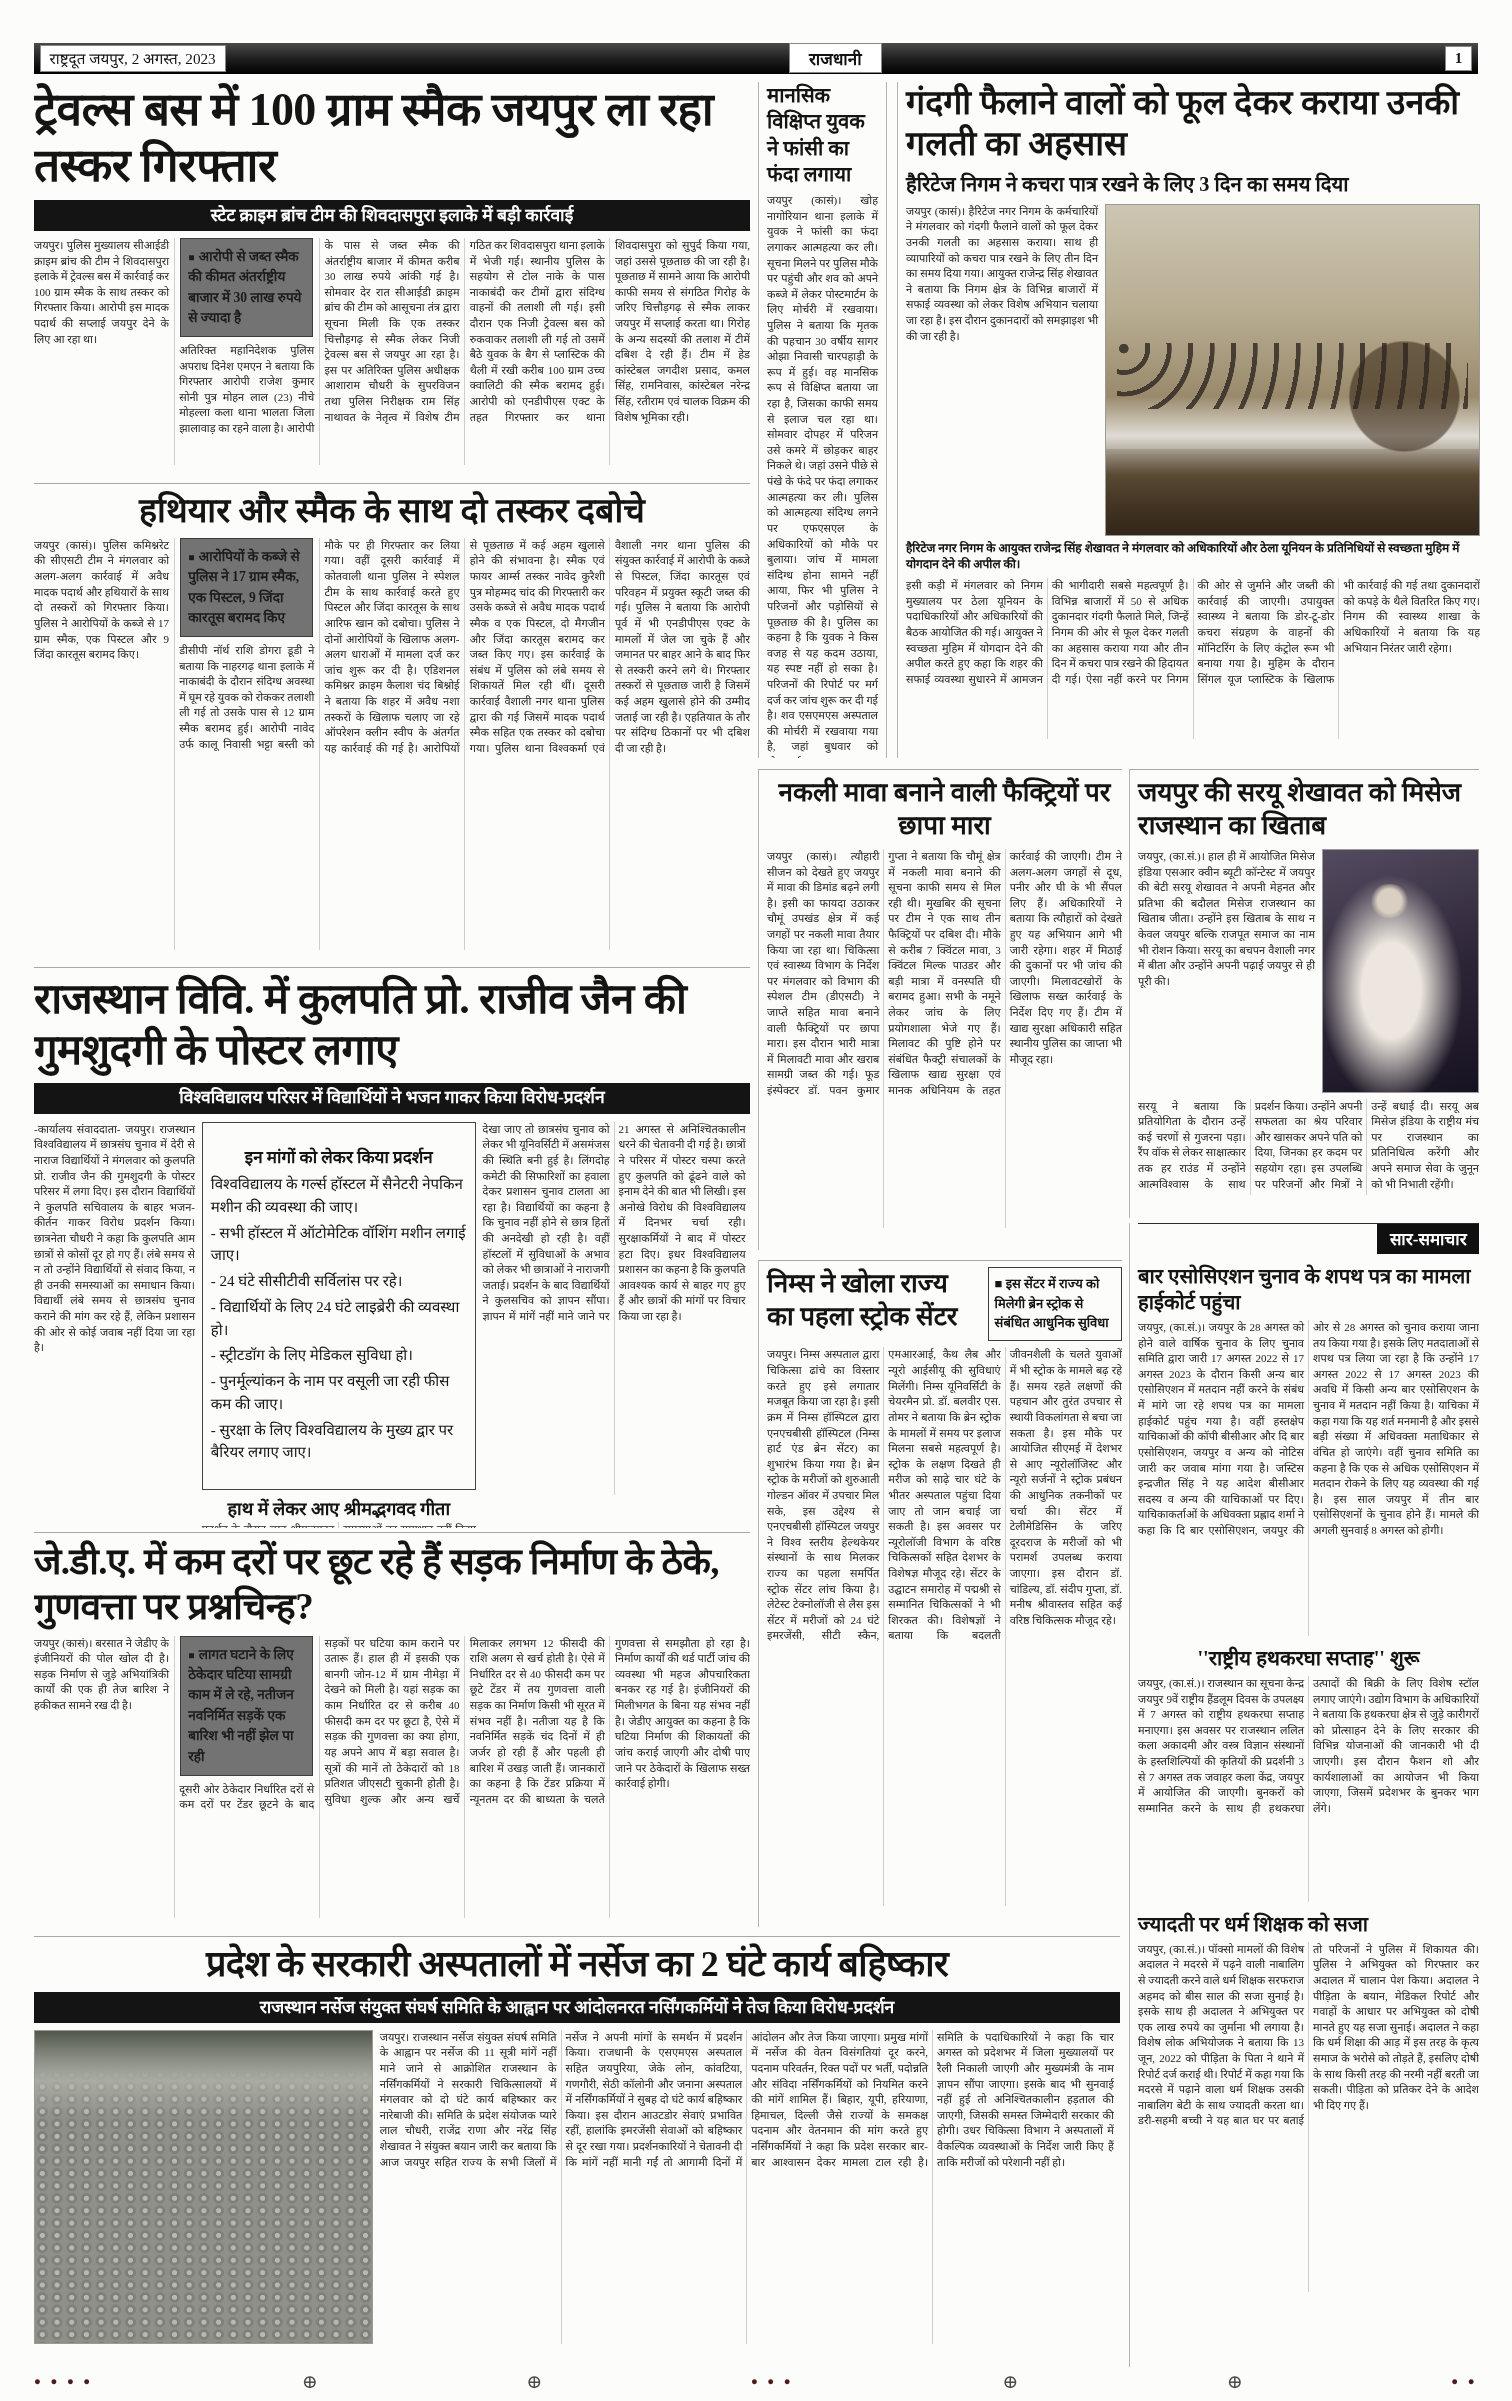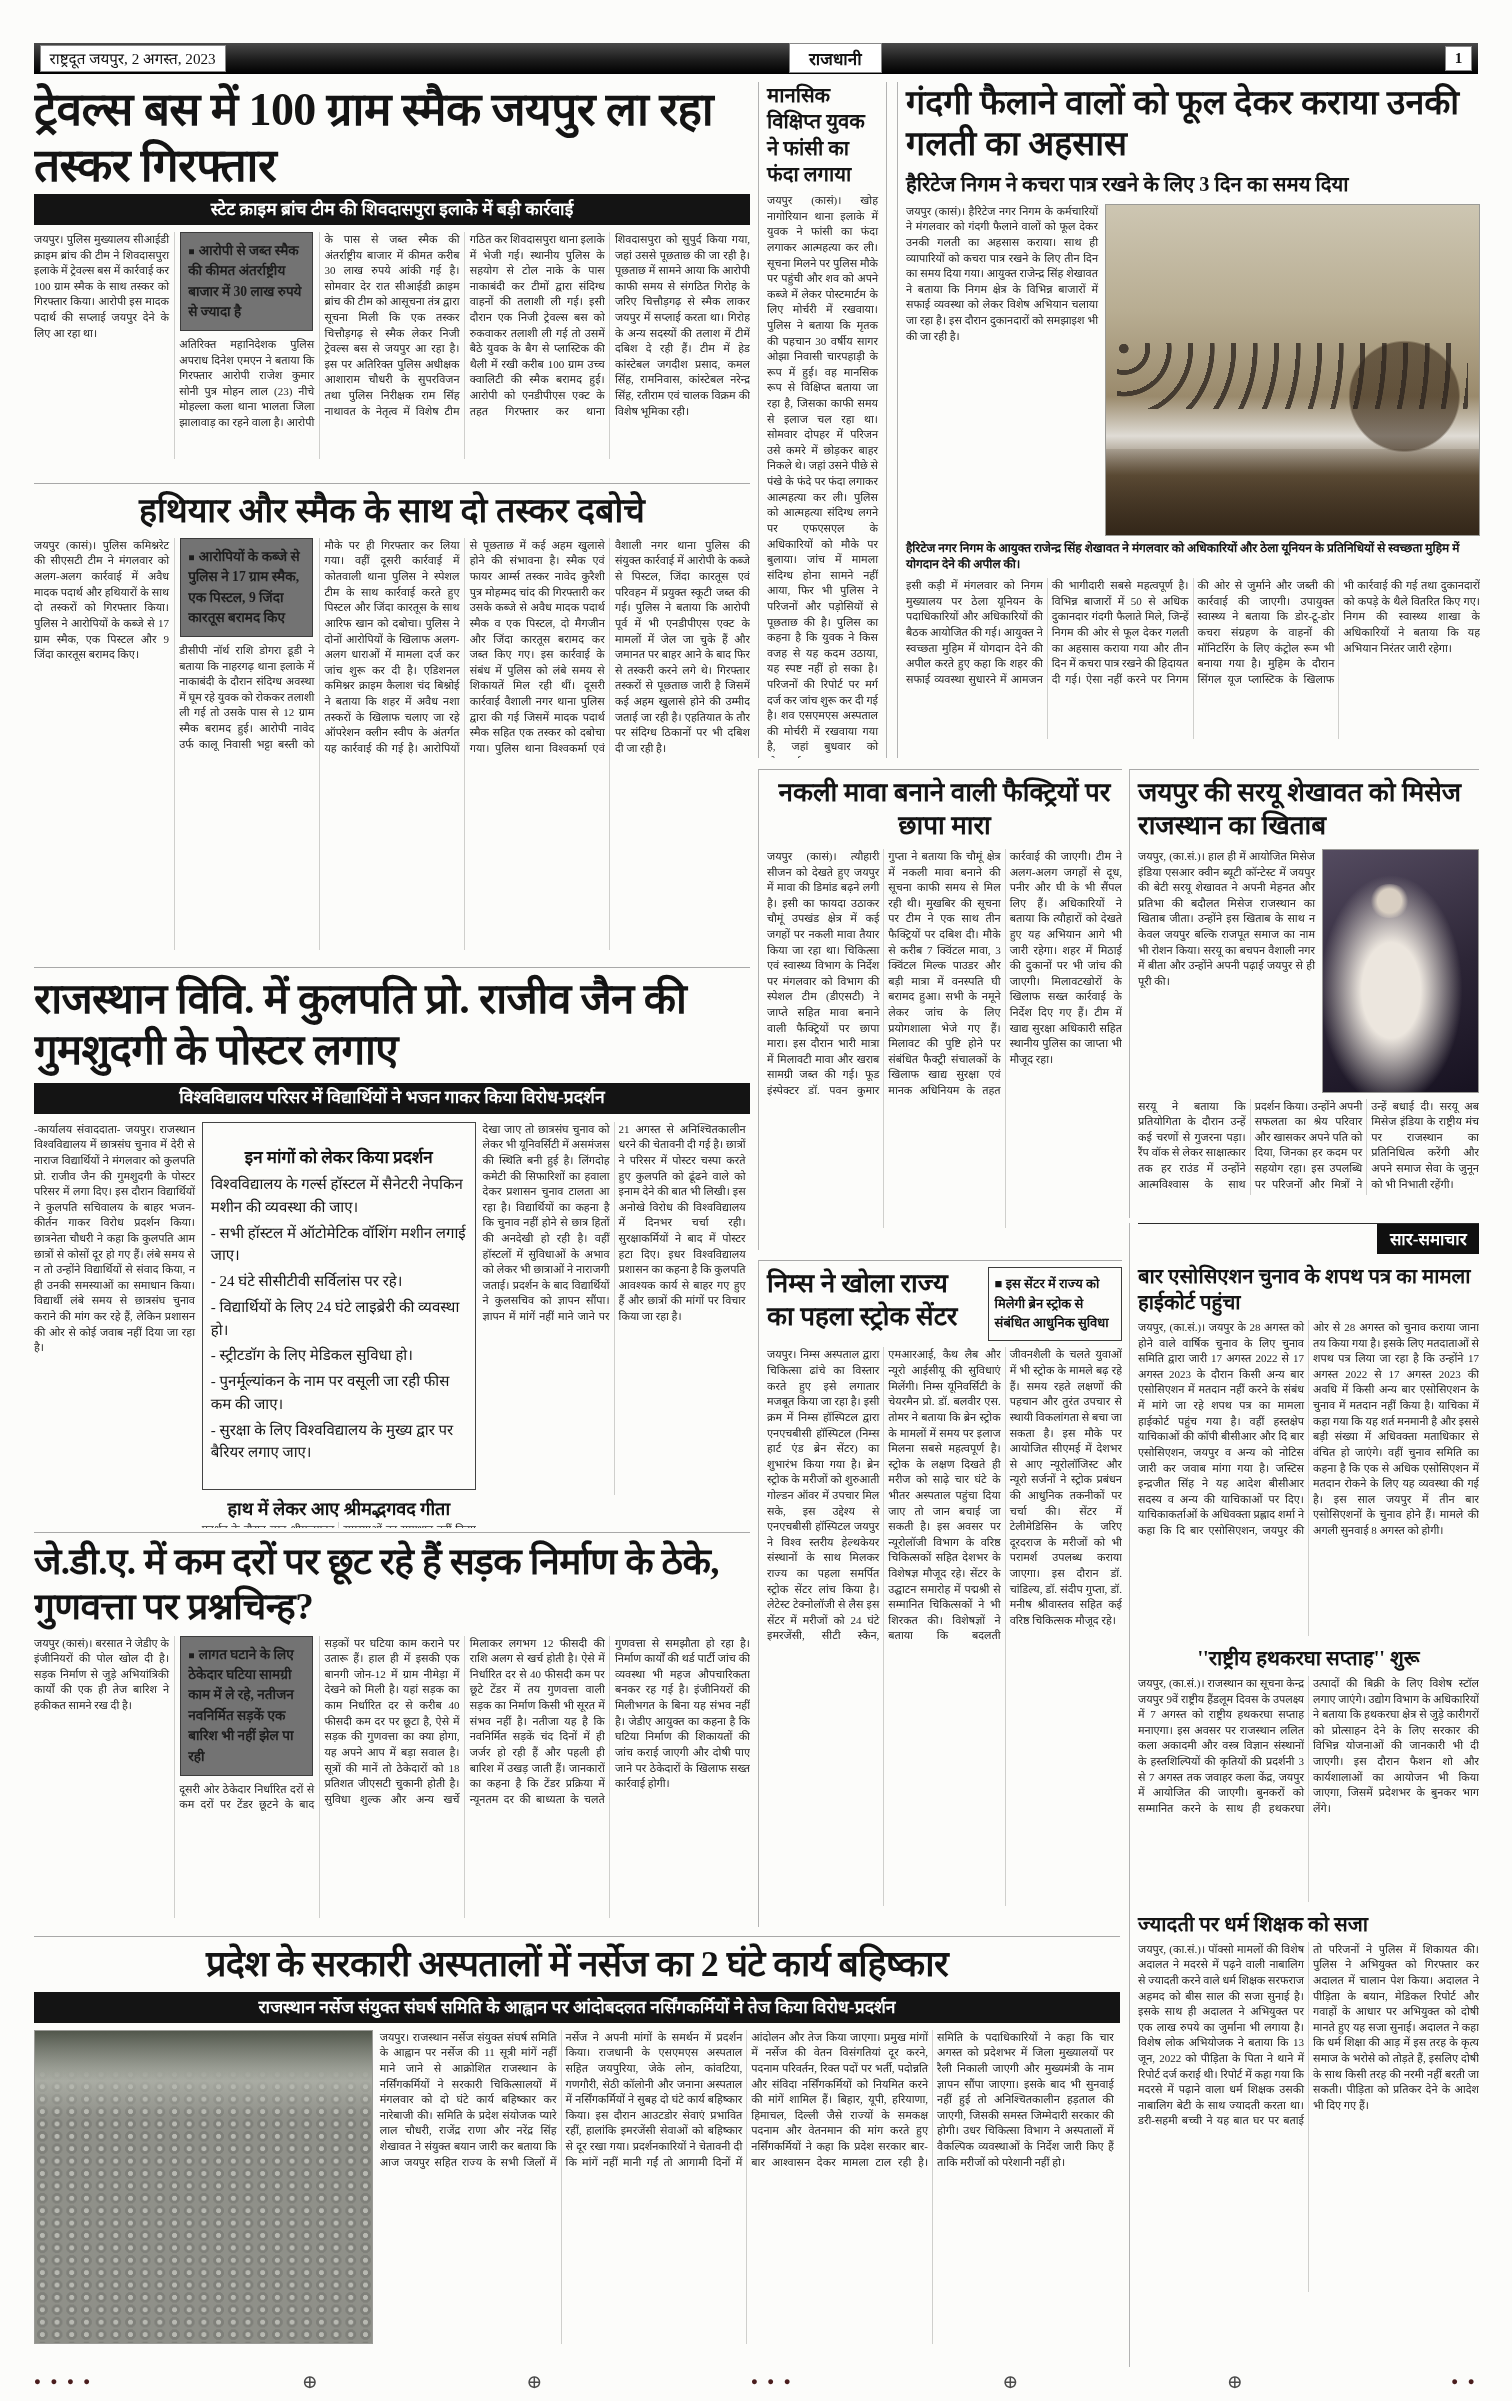--- a/index.html
+++ b/index.html
@@ -97,21 +97,21 @@
 <div class="page">
 
   <header class="topbar">
     <span class="mast-box">राष्ट्रदूत जयपुर, 2 अगस्त, 2023</span>
     <span class="mast-box center">राजधानी</span>
     <span class="mast-box pageno">1</span>
   </header>
 
   <section class="art" style="left:34px; top:82px; width:716px; height:396px;">
     <h1 class="hl-xl">ट्रेवल्स बस में 100 ग्राम स्मैक जयपुर ला रहा तस्कर गिरफ्तार</h1>
-    <div class="kicker" style="margin-top:0;">स्टेट क्राइम ब्रांच टीम की शिवदासपुरा इलाके में बड़ी कार्रवाई</div>
+    <div class="kicker" style="margin-top:6px;">स्टेट क्राइम ब्रांच टीम की शिवदासपुरा इलाके में बड़ी कार्रवाई</div>
     <div class="body-text cols-5" style="margin-top:6.8px; height:227px;">
       <p>जयपुर। पुलिस मुख्यालय सीआईडी क्राइम ब्रांच की टीम ने शिवदासपुरा इलाके में ट्रेवल्स बस में कार्रवाई कर 100 ग्राम स्मैक के साथ तस्कर को गिरफ्तार किया। आरोपी इस मादक पदार्थ की सप्लाई जयपुर देने के लिए आ रहा था।</p>
       <aside class="pullquote"><span class="sq">■</span><span>आरोपी से जब्त स्मैक की कीमत अंतर्राष्ट्रीय बाजार में 30 लाख रुपये से ज्यादा है</span></aside>
       <p>अतिरिक्त महानिदेशक पुलिस अपराध दिनेश एमएन ने बताया कि गिरफ्तार आरोपी राजेश कुमार सोनी पुत्र मोहन लाल (23) नीचे मोहल्ला कला थाना भालता जिला झालावाड़ का रहने वाला है। आरोपी के पास से जब्त स्मैक की अंतर्राष्ट्रीय बाजार में कीमत करीब 30 लाख रुपये आंकी गई है। सोमवार देर रात सीआईडी क्राइम ब्रांच की टीम को आसूचना तंत्र द्वारा सूचना मिली कि एक तस्कर चित्तौड़गढ़ से स्मैक लेकर निजी ट्रेवल्स बस से जयपुर आ रहा है। इस पर अतिरिक्त पुलिस अधीक्षक आशाराम चौधरी के सुपरविजन तथा पुलिस निरीक्षक राम सिंह नाथावत के नेतृत्व में विशेष टीम गठित कर शिवदासपुरा थाना इलाके में भेजी गई। स्थानीय पुलिस के सहयोग से टोल नाके के पास नाकाबंदी कर टीमों द्वारा संदिग्ध वाहनों की तलाशी ली गई। इसी दौरान एक निजी ट्रेवल्स बस को रुकवाकर तलाशी ली गई तो उसमें बैठे युवक के बैग से प्लास्टिक की थैली में रखी करीब 100 ग्राम उच्च क्वालिटी की स्मैक बरामद हुई। आरोपी को एनडीपीएस एक्ट के तहत गिरफ्तार कर थाना शिवदासपुरा को सुपुर्द किया गया, जहां उससे पूछताछ की जा रही है। पूछताछ में सामने आया कि आरोपी काफी समय से संगठित गिरोह के जरिए चित्तौड़गढ़ से स्मैक लाकर जयपुर में सप्लाई करता था। गिरोह के अन्य सदस्यों की तलाश में टीमें दबिश दे रही हैं। टीम में हेड कांस्टेबल जगदीश प्रसाद, कमल सिंह, रामनिवास, कांस्टेबल नरेन्द्र सिंह, रतीराम एवं चालक विक्रम की विशेष भूमिका रही।</p>
     </div>
   </section>
 
   <section class="art rule-top" style="left:34px; top:483px; width:716px; height:479px;">
     <h2 class="hl-lg center">हथियार और स्मैक के साथ दो तस्कर दबोचे</h2>
     <div class="body-text cols-5" style="margin-top:6.8px; height:412px;">
@@ -230,21 +230,21 @@
     <article class="saar-item">
       <h3 class="hl-sm">ज्यादती पर धर्म शिक्षक को सजा</h3>
       <div class="body-text cols-2" style="height:350px;">
         <p>जयपुर, (का.सं.)। पॉक्सो मामलों की विशेष अदालत ने मदरसे में पढ़ने वाली नाबालिग से ज्यादती करने वाले धर्म शिक्षक सरफराज अहमद को बीस साल की सजा सुनाई है। इसके साथ ही अदालत ने अभियुक्त पर एक लाख रुपये का जुर्माना भी लगाया है। विशेष लोक अभियोजक ने बताया कि 13 जून, 2022 को पीड़िता के पिता ने थाने में रिपोर्ट दर्ज कराई थी। रिपोर्ट में कहा गया कि मदरसे में पढ़ाने वाला धर्म शिक्षक उसकी नाबालिग बेटी के साथ ज्यादती करता था। डरी-सहमी बच्ची ने यह बात घर पर बताई तो परिजनों ने पुलिस में शिकायत की। पुलिस ने अभियुक्त को गिरफ्तार कर अदालत में चालान पेश किया। अदालत ने पीड़िता के बयान, मेडिकल रिपोर्ट और गवाहों के आधार पर अभियुक्त को दोषी मानते हुए यह सजा सुनाई। अदालत ने कहा कि धर्म शिक्षा की आड़ में इस तरह के कृत्य समाज के भरोसे को तोड़ते हैं, इसलिए दोषी के साथ किसी तरह की नरमी नहीं बरती जा सकती। पीड़िता को प्रतिकर देने के आदेश भी दिए गए हैं।</p>
       </div>
     </article>
   </section>
 
   <section class="art rule-top" style="left:34px; top:1936px; width:1086px; height:430px;">
     <h1 class="hl-xl center" style="font-size:36px;">प्रदेश के सरकारी अस्पतालों में नर्सेज का 2 घंटे कार्य बहिष्कार</h1>
-    <div class="kicker" style="margin-top:5.6px;">राजस्थान नर्सेज संयुक्त संघर्ष समिति के आह्वान पर आंदोबदलत नर्सिंगकर्मियों ने तेज किया विरोध-प्रदर्शन</div>
+    <div class="kicker" style="margin-top:5.6px;">राजस्थान नर्सेज संयुक्त संघर्ष समिति के आह्वान पर आंदोलनरत नर्सिंगकर्मियों ने तेज किया विरोध-प्रदर्शन</div>
     <div class="flex-row" style="margin-top:6.8px;">
       <figure class="photo photo-nurses" style="width:339px; height:314px;"></figure>
       <div class="body-text cols-4" style="width:734px; height:314px;">
         <p>जयपुर। राजस्थान नर्सेज संयुक्त संघर्ष समिति के आह्वान पर नर्सेज की 11 सूत्री मांगें नहीं माने जाने से आक्रोशित राजस्थान के नर्सिंगकर्मियों ने सरकारी चिकित्सालयों में मंगलवार को दो घंटे कार्य बहिष्कार कर नारेबाजी की। समिति के प्रदेश संयोजक प्यारे लाल चौधरी, राजेंद्र राणा और नरेंद्र सिंह शेखावत ने संयुक्त बयान जारी कर बताया कि आज जयपुर सहित राज्य के सभी जिलों में नर्सेज ने अपनी मांगों के समर्थन में प्रदर्शन किया। राजधानी के एसएमएस अस्पताल सहित जयपुरिया, जेके लोन, कांवटिया, गणगौरी, सेठी कॉलोनी और जनाना अस्पताल में नर्सिंगकर्मियों ने सुबह दो घंटे कार्य बहिष्कार किया। इस दौरान आउटडोर सेवाएं प्रभावित रहीं, हालांकि इमरजेंसी सेवाओं को बहिष्कार से दूर रखा गया। प्रदर्शनकारियों ने चेतावनी दी कि मांगें नहीं मानी गईं तो आगामी दिनों में आंदोलन और तेज किया जाएगा। प्रमुख मांगों में नर्सेज की वेतन विसंगतियां दूर करने, पदनाम परिवर्तन, रिक्त पदों पर भर्ती, पदोन्नति और संविदा नर्सिंगकर्मियों को नियमित करने की मांगें शामिल हैं। बिहार, यूपी, हरियाणा, हिमाचल, दिल्ली जैसे राज्यों के समकक्ष पदनाम और वेतनमान की मांग करते हुए नर्सिंगकर्मियों ने कहा कि प्रदेश सरकार बार-बार आश्वासन देकर मामला टाल रही है। समिति के पदाधिकारियों ने कहा कि चार अगस्त को प्रदेशभर में जिला मुख्यालयों पर रैली निकाली जाएगी और मुख्यमंत्री के नाम ज्ञापन सौंपा जाएगा। इसके बाद भी सुनवाई नहीं हुई तो अनिश्चितकालीन हड़ताल की जाएगी, जिसकी समस्त जिम्मेदारी सरकार की होगी। उधर चिकित्सा विभाग ने अस्पतालों में वैकल्पिक व्यवस्थाओं के निर्देश जारी किए हैं ताकि मरीजों को परेशानी नहीं हो।</p>
       </div>
     </div>
   </section>
 
   <footer class="pfooter">
     <span class="dots">● ● ● ●</span>

